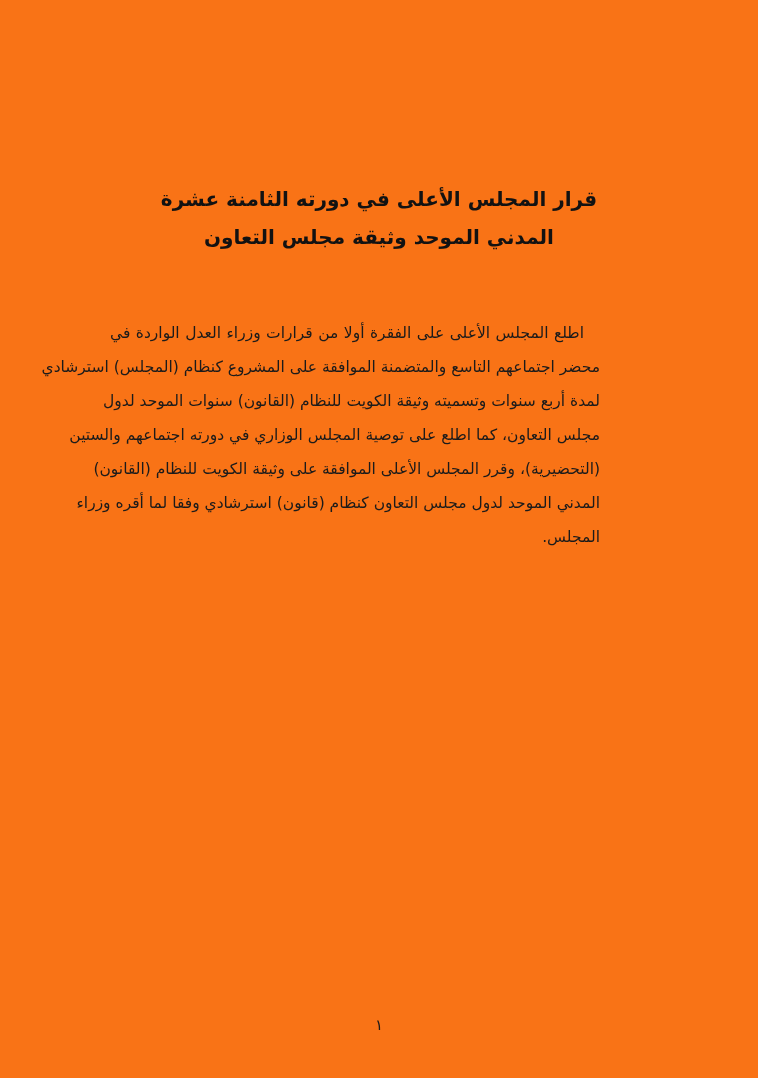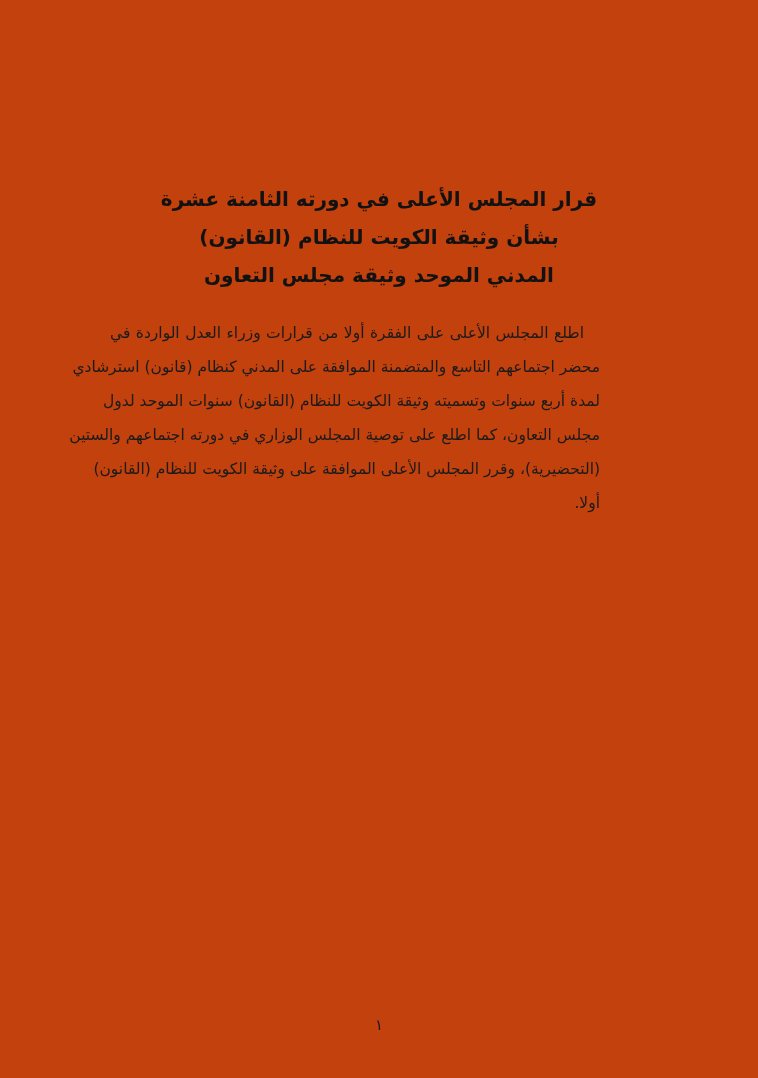--- a/index.html
+++ b/index.html
@@ -11,21 +11,21 @@
     height: 1078px;
     background: #ffffff;
     position: relative;
     overflow: hidden;
     font-family: "DejaVu Sans", sans-serif;
   }
   .page {
     position: absolute;
     inset: 0;
     direction: rtl;
-    background: #c2410c;
+    background: #f97316;
   }
   .title-block {
     position: absolute;
     top: 180px;
     left: 0;
     width: 758px;
     text-align: center;
     font-weight: 700;
     font-size: 20px;
     line-height: 38px;
@@ -62,28 +62,28 @@
     color: #1b1b1b;
   }
 </style>
 </head>
 <body>
 
 <div class="page" lang="ar">
 
   <div class="title-block">
     <div class="title-line">قرار المجلس الأعلى في دورته الثامنة عشرة</div>
-    <div class="title-line">بشأن وثيقة الكويت للنظام (القانون)</div>
     <div class="title-line">المدني الموحد وثيقة مجلس التعاون</div>
   </div>
 
   <div class="body-block">
     <div class="body-line first">اطلع المجلس الأعلى على الفقرة أولا من قرارات وزراء العدل الواردة في</div>
-    <div class="body-line">محضر اجتماعهم التاسع والمتضمنة الموافقة على المدني كنظام (قانون) استرشادي</div>
+    <div class="body-line">محضر اجتماعهم التاسع والمتضمنة الموافقة على المشروع كنظام (المجلس) استرشادي</div>
     <div class="body-line">لمدة أربع سنوات وتسميته وثيقة الكويت للنظام (القانون) سنوات الموحد لدول</div>
     <div class="body-line">مجلس التعاون، كما اطلع على توصية المجلس الوزاري في دورته اجتماعهم والستين</div>
     <div class="body-line">(التحضيرية)، وقرر المجلس الأعلى الموافقة على وثيقة الكويت للنظام (القانون)</div>
-    <div class="body-line last">أولا.</div>
+    <div class="body-line">المدني الموحد لدول مجلس التعاون كنظام (قانون) استرشادي وفقا لما أقره وزراء</div>
+    <div class="body-line last">المجلس.</div>
   </div>
 
   <div class="page-number">١</div>
 
 </div>
 
 </body></html>

